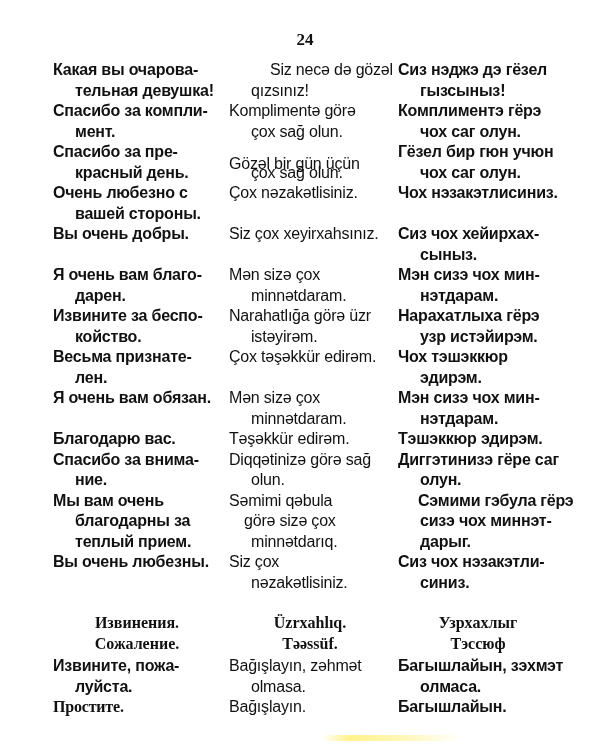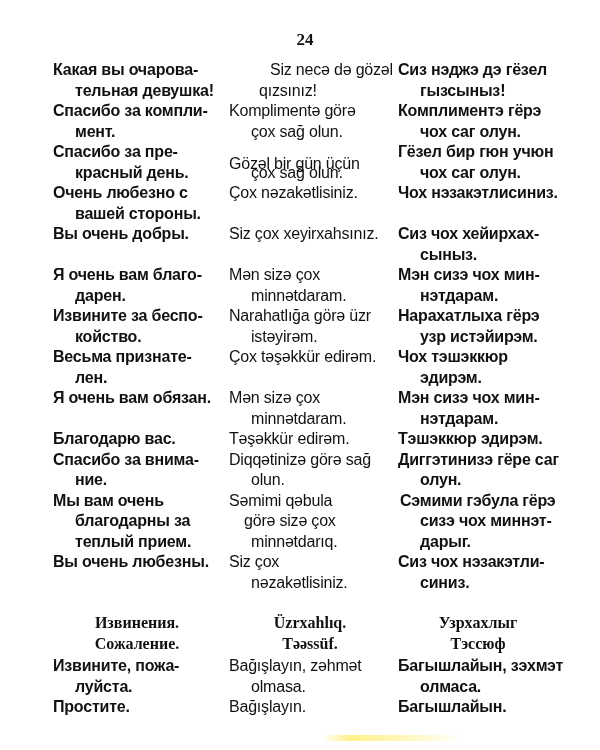--- a/index.html
+++ b/index.html
@@ -31,21 +31,21 @@
 </style>
 </head>
 <body>
 
 <div>
   <div class="page-number">24</div>
   <div id="phrases">
       <div class="ln c1" style="left: 53px; top: 60px;">Какая вы очарова-</div>
       <div class="ln c1" style="left: 75px; top: 80.5px;">тельная девушка!</div>
       <div class="ln c2" style="left: 229px; top: 60px; margin-left: 41px;">Siz necə də gözəl</div>
-      <div class="ln c2" style="left: 251px; top: 80.5px; margin-left: 8px;">qızsınız!</div>
+      <div class="ln c2" style="left: 251px; top: 80.5px;">qızsınız!</div>
       <div class="ln c3" style="left: 398px; top: 60px;">Сиз нэджэ дэ гёзел</div>
       <div class="ln c3" style="left: 420px; top: 80.5px;">гызсыныз!</div>
       <div class="ln c1" style="left: 53px; top: 101px;">Спасибо за компли-</div>
       <div class="ln c1" style="left: 75px; top: 121.5px;">мент.</div>
       <div class="ln c2" style="left: 229px; top: 101px;">Komplimentə görə</div>
       <div class="ln c2" style="left: 251px; top: 121.5px;">çox sağ olun.</div>
       <div class="ln c3" style="left: 398px; top: 101px;">Комплиментэ гёрэ</div>
       <div class="ln c3" style="left: 420px; top: 121.5px;">чох саг олун.</div>
       <div class="ln c1" style="left: 53px; top: 142px;">Спасибо за пре-</div>
       <div class="ln c1" style="left: 75px; top: 162.5px;">красный день.</div>
@@ -91,21 +91,21 @@
       <div class="ln c2" style="left: 229px; top: 449.5px;">Diqqətinizə görə sağ</div>
       <div class="ln c2" style="left: 251px; top: 470px;">olun.</div>
       <div class="ln c3" style="left: 398px; top: 449.5px;">Диггэтинизэ гёре саг</div>
       <div class="ln c3" style="left: 420px; top: 470px;">олун.</div>
       <div class="ln c1" style="left: 53px; top: 490.5px;">Мы вам очень</div>
       <div class="ln c1" style="left: 75px; top: 511px;">благодарны за</div>
       <div class="ln c1" style="left: 75px; top: 531.5px;">теплый прием.</div>
       <div class="ln c2" style="left: 229px; top: 490.5px;">Səmimi qəbula</div>
       <div class="ln c2" style="left: 244px; top: 511px;">görə sizə çox</div>
       <div class="ln c2" style="left: 251px; top: 531.5px;">minnətdarıq.</div>
-      <div class="ln c3" style="left: 400px; top: 490.5px;">Сэмими гэбула гёрэ</div>
+      <div class="ln c3" style="left: 418px; top: 490.5px;">Сэмими гэбула гёрэ</div>
       <div class="ln c3" style="left: 420px; top: 511px;">сизэ чох миннэт-</div>
       <div class="ln c3" style="left: 420px; top: 531.5px;">дарыг.</div>
       <div class="ln c1" style="left: 53px; top: 552px;">Вы очень любезны.</div>
       <div class="ln c2" style="left: 229px; top: 552px;">Siz çox</div>
       <div class="ln c2" style="left: 251px; top: 572.5px;">nəzakətlisiniz.</div>
       <div class="ln c3" style="left: 398px; top: 552px;">Сиз чох нэзакэтли-</div>
       <div class="ln c3" style="left: 420px; top: 572.5px;">синиз.</div>
     </div>
   <div id="section">
       <div class="heading" style="left: 137px; top: 613px;">Извинения.</div>
@@ -113,18 +113,18 @@
       <div class="heading" style="left: 310px; top: 613px;">Üzrxahlıq.</div>
       <div class="heading" style="left: 310px; top: 634px;">Təəssüf.</div>
       <div class="heading" style="left: 478px; top: 613px;">Узрхахлыг</div>
       <div class="heading" style="left: 478px; top: 634px;">Тэссюф</div>
       <div class="ln c1" style="left: 53px; top: 656px;">Извините, пожа-</div>
       <div class="ln c1" style="left: 75px; top: 676.5px;">луйста.</div>
       <div class="ln c2" style="left: 229px; top: 656px;">Bağışlayın, zəhmət</div>
       <div class="ln c2" style="left: 251px; top: 676.5px;">olmasa.</div>
       <div class="ln c3" style="left: 398px; top: 656px;">Багышлайын, зэхмэт</div>
       <div class="ln c3" style="left: 420px; top: 676.5px;">олмаса.</div>
-      <div class="ln c1" style="left: 53px; top: 697px;">Простите.</div>
+      <div class="ln c1" style="left: 53px; top: 697px; font-family: Liberation Serif, serif;">Простите.</div>
       <div class="ln c2" style="left: 229px; top: 697px;">Bağışlayın.</div>
       <div class="ln c3" style="left: 398px; top: 697px;">Багышлайын.</div>
     </div>
   <div class="smudge"></div>
 </div>
 
 </body></html>

